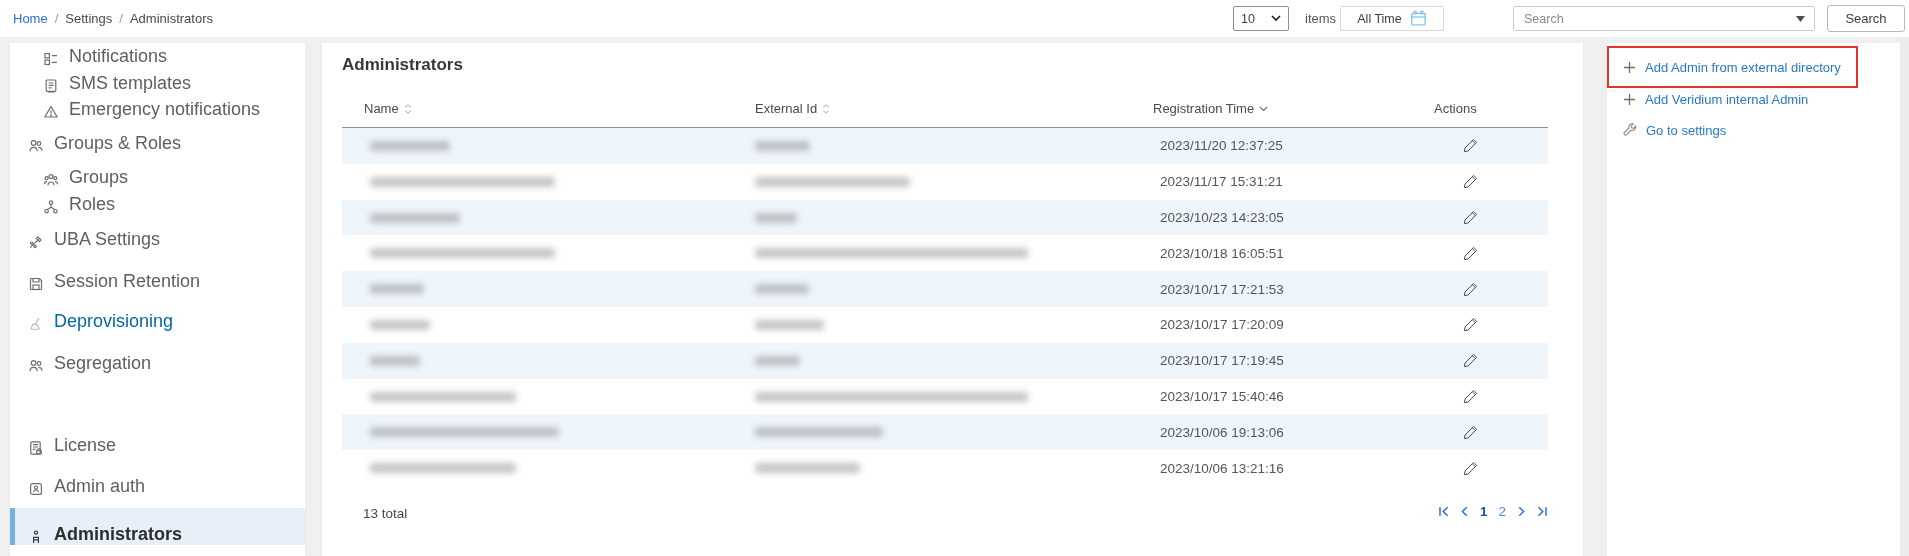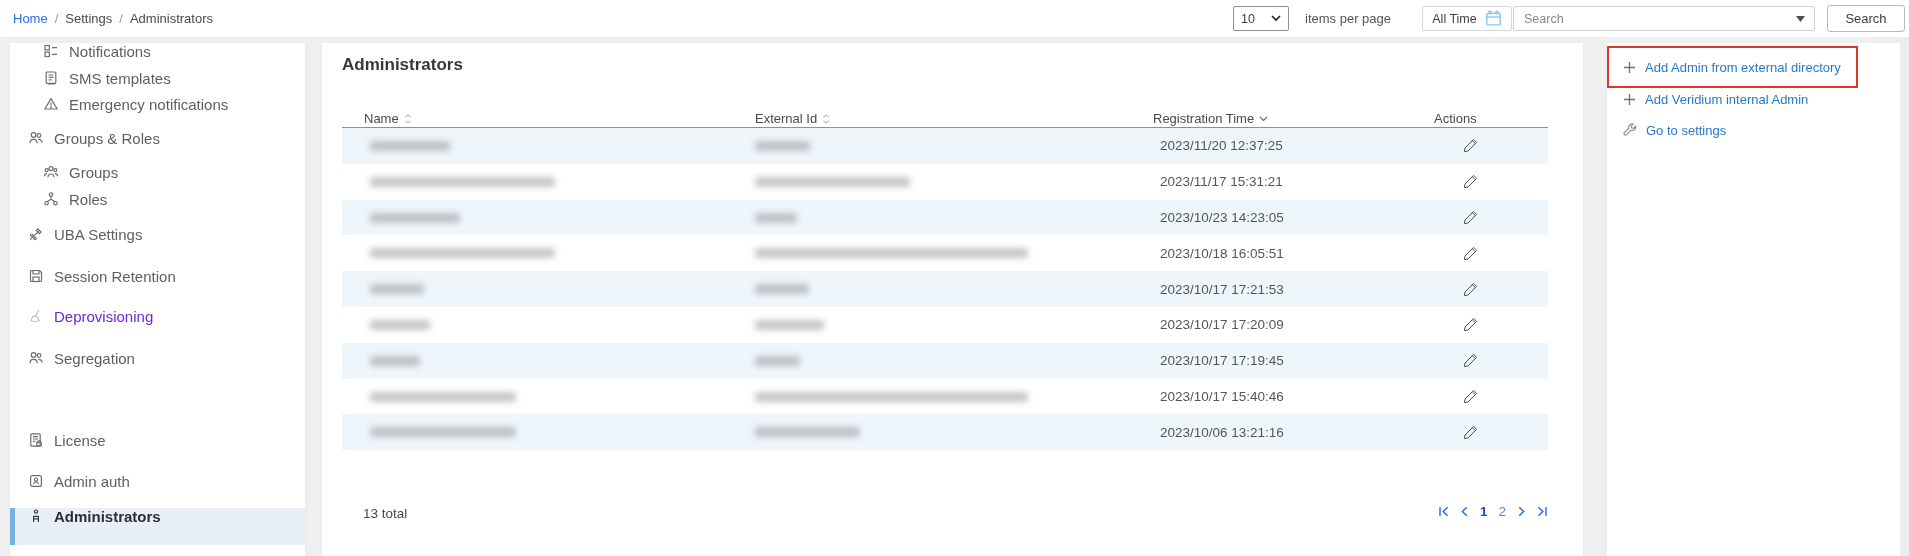--- a/index.html
+++ b/index.html
@@ -9,46 +9,46 @@
 
   
   .topbar { position:absolute; left:0; top:0; width:1909px; height:37px; background:#fff; }
   .breadcrumb { position:absolute; left:13px; top:0; height:37px; display:flex; align-items:center; gap:7px; font-size:13px; color:#4a4a4a; }
   .breadcrumb .home { color:#2d6ce5; cursor:pointer; }
   .breadcrumb .sep { color:#9a9a9a; }
   .ctl { position:absolute; top:6px; height:25px; background:#fff; font-size:12.5px; color:#3f3f3f; }
   .select10 { left:1233px; width:56px; border:1px solid #8f8f8f; border-radius:2px; display:flex; align-items:center; padding:0 7px; gap:14px; cursor:pointer; }
   .select10 svg { margin-left:auto; }
   .ipp-label { left:1305px; border:none; background:transparent; display:flex; align-items:center; color:#555; font-size:13px; }
-  .alltime { left:1422px; width:90px; border:1px solid #d7d7d7; border-radius:2px; display:flex; align-items:center; justify-content:center; gap:8px; cursor:pointer; }
+  .alltime { left:1340px; width:104px; border:1px solid #d7d7d7; border-radius:2px; display:flex; align-items:center; justify-content:center; gap:8px; cursor:pointer; }
   .searchbox { left:1513px; width:302px; border:1px solid #cfcfcf; border-radius:2px; display:flex; align-items:center; }
   .searchbox input { flex:1; border:none; outline:none; font-family:inherit; font-size:12.5px; color:#444; padding:0 10px; background:transparent; }
   .searchbox input::placeholder { color:#8a8a8a; }
   .searchbox .caret { margin-right:9px; }
   .searchbtn { left:1827px; width:78px; height:27px; top:5px; border:1px solid #b9b9b9; border-radius:3px; display:flex; align-items:center; justify-content:center; font-size:13px; color:#3f3f3f; cursor:pointer; }
 
   
   .card { position:absolute; top:43px; background:#fff; box-shadow:0 1px 2px rgba(0,0,0,.05); }
   .sidebar { left:10px; width:295px; height:513px; }
   .maincard { left:322px; width:1261px; height:513px; }
   .rightcard { left:1607px; width:309px; height:513px; }
   .scrollstrip { position:absolute; left:1900px; top:37px; width:9px; height:519px; background:#ececec; }
 
   
-  .si { position:absolute; left:0; width:100%; height:24px; display:flex; align-items:flex-start; gap:10px; font-size:15px; color:#5f5f5f; cursor:pointer; padding-left:18px; }
+  .si { position:absolute; left:0; width:100%; height:24px; display:flex; align-items:flex-end; gap:10px; font-size:18px; color:#5f5f5f; cursor:pointer; padding-left:18px; }
   .si.sub { padding-left:33px; }
   .si svg { flex:0 0 auto; color:#6e6e6e; }
-  .si.dim  { color:#6d28d9; } .si.dim svg { color:#bdbdbd; }
+  .si.dim  { color:#0369a1; } .si.dim svg { color:#bdbdbd; }
   .si.selected { height:37px; background:#e7f0f9; border-left:5px solid #74b0e0; padding-left:13px; color:#2e2e2e; font-weight:bold; }
   .si.selected svg { color:#3a3a3a; }
 
   
   .main-title { position:absolute; left:20px; top:12px; font-size:17px; font-weight:bold; color:#383838; }
   .thead { position:absolute; left:20px; top:54px; width:1206px; height:31px; border-bottom:1px solid #8f8f8f; font-size:13px; color:#4a4a4a; }
-  .th { position:absolute; top:14px; display:flex; align-items:center; gap:5px; }
+  .th { position:absolute; top:4px; display:flex; align-items:center; gap:5px; }
   .th.c-name { left:22px; } .th.c-ext { left:413px; } .th.c-time { left:811px; } .th.c-act { left:1092px; }
   .tbody { position:absolute; left:20px; top:85px; width:1206px; }
   .trow { position:relative; width:1206px; height:35.8px; }
   .trow:nth-child(odd) { background:#eef5fb; }
   .blur { position:absolute; top:13px; height:10px; background:#8e8e8e; border-radius:3px; filter:blur(3px); opacity:.5; }
   .blur.name { left:28px; } .blur.ext { left:413px; }
   .ttime { position:absolute; left:818px; top:0; height:35.8px; display:flex; align-items:center; font-size:13.5px; color:#565656; }
   .tact { position:absolute; left:1098px; top:0; width:60px; height:35.8px; display:flex; align-items:center; justify-content:center; }
   .pencil { cursor:pointer; display:flex; }
   .tfoot-total { position:absolute; left:41px; top:463px; font-size:13.5px; color:#484848; }
@@ -389,20 +389,35 @@
               <svg width="17" height="17" viewBox="0 0 17 17">
                 <g fill="none" stroke="#4f4f4f" stroke-width="1">
                   <path d="M11.6 2.4l3 3L6 14l-3.6.6L3 11z"></path>
                   <path d="M10.3 3.7l3 3"></path>
                 </g>
               </svg>
             </span>
           </div>
       </div>
       <div class="trow">
+        <span class="blur name" style="width: 189px;"></span>
+        <span class="blur ext" style="width: 128px;"></span>
+        <div class="ttime">2023/10/06 19:13:06</div>
+        <div class="tact">
+            <span class="pencil">
+              <svg width="17" height="17" viewBox="0 0 17 17">
+                <g fill="none" stroke="#4f4f4f" stroke-width="1">
+                  <path d="M11.6 2.4l3 3L6 14l-3.6.6L3 11z"></path>
+                  <path d="M10.3 3.7l3 3"></path>
+                </g>
+              </svg>
+            </span>
+          </div>
+      </div>
+      <div class="trow">
         <span class="blur name" style="width: 146px;"></span>
         <span class="blur ext" style="width: 105px;"></span>
         <div class="ttime">2023/10/06 13:21:16</div>
         <div class="tact">
             <span class="pencil">
               <svg width="17" height="17" viewBox="0 0 17 17">
                 <g fill="none" stroke="#4f4f4f" stroke-width="1">
                   <path d="M11.6 2.4l3 3L6 14l-3.6.6L3 11z"></path>
                   <path d="M10.3 3.7l3 3"></path>
                 </g>

